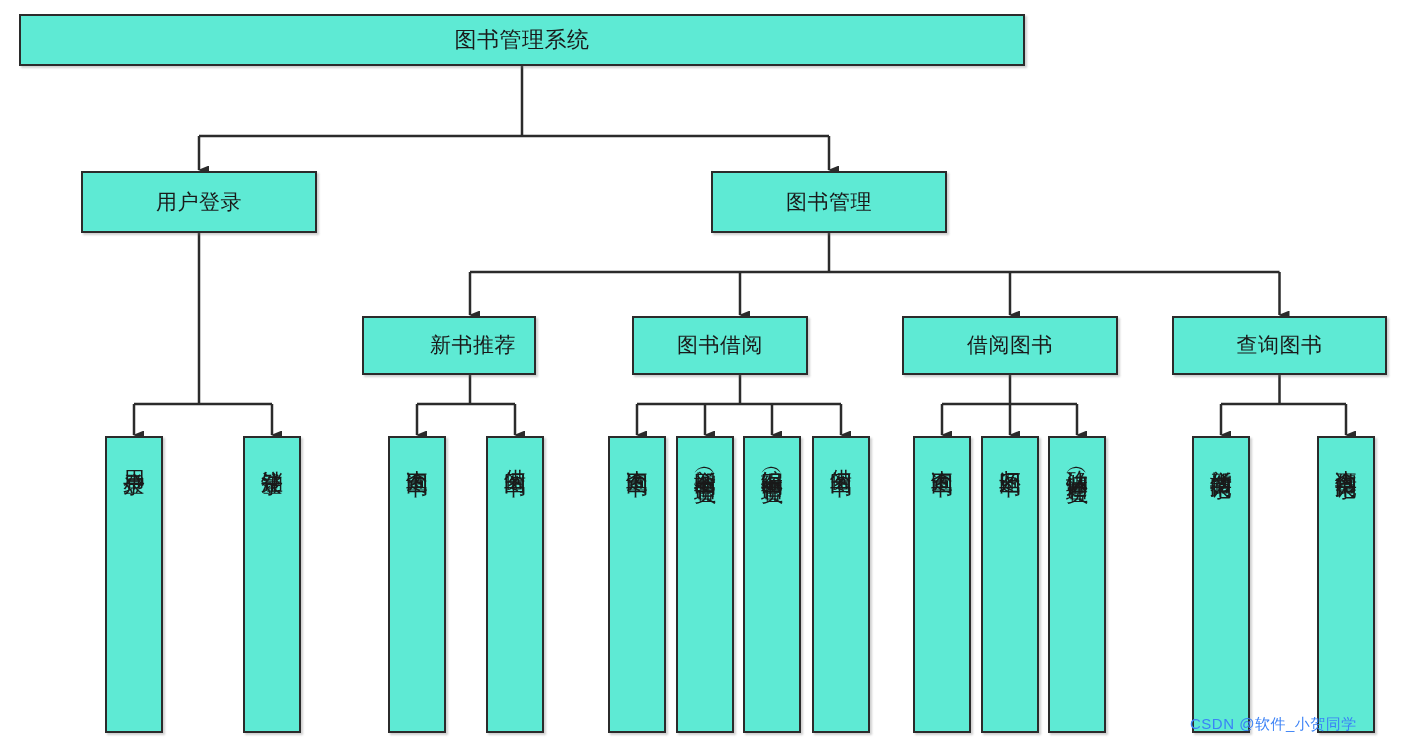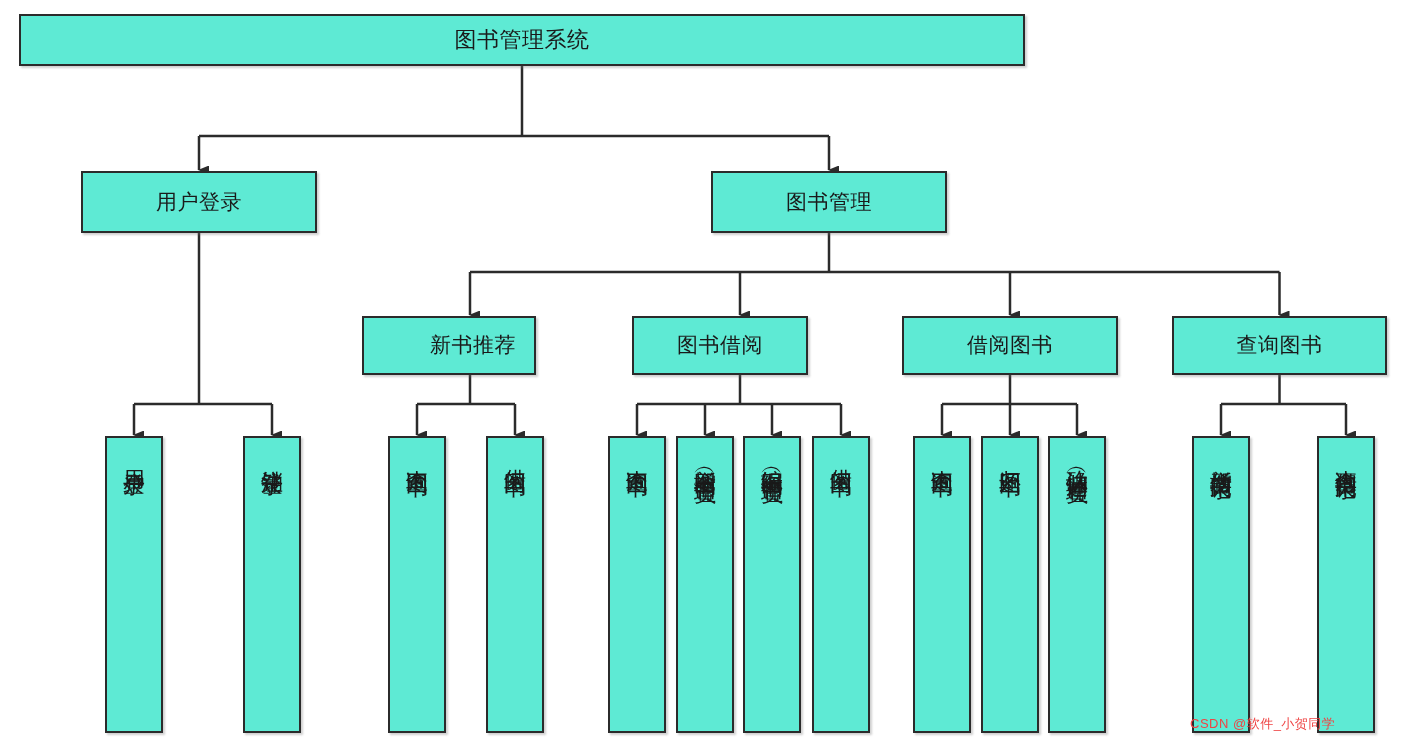--- a/index.html
+++ b/index.html
@@ -62,22 +62,22 @@
   .edge-layer {
     position: absolute;
     left: 0;
     top: 0;
     width: 1405px;
     height: 747px;
     pointer-events: none;
   }
   .watermark {
     position: absolute;
-    color: #ef4444;
-    font-size: 13px;
+    color: #3b82f6;
+    font-size: 15px;
     white-space: nowrap;
     letter-spacing: 0.5px;
     font-family: "Liberation Sans", "DejaVu Sans", sans-serif;
   }
 </style>
 </head>
 <body>
 
 <div id="diagram-root">
   <svg class="edge-layer" viewBox="0 0 1405 747" width="1405" height="747" xmlns="http://www.w3.org/2000/svg">

